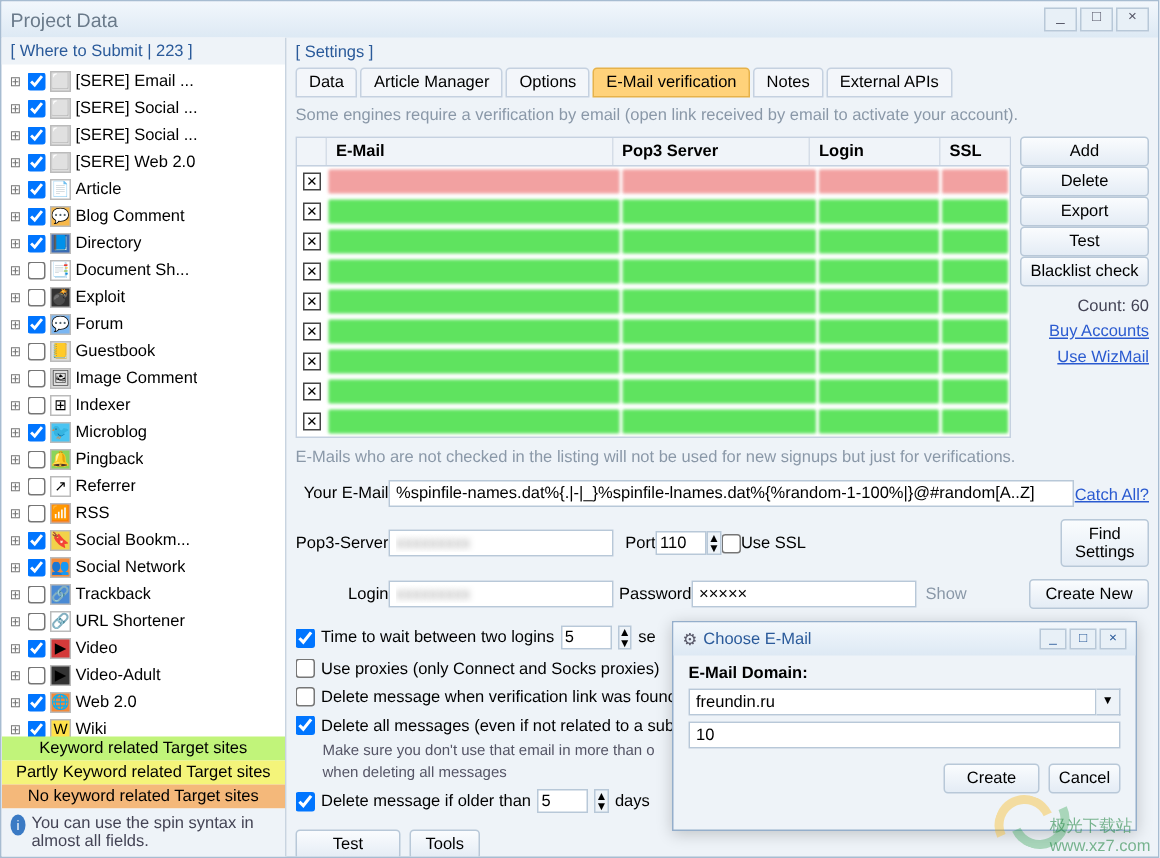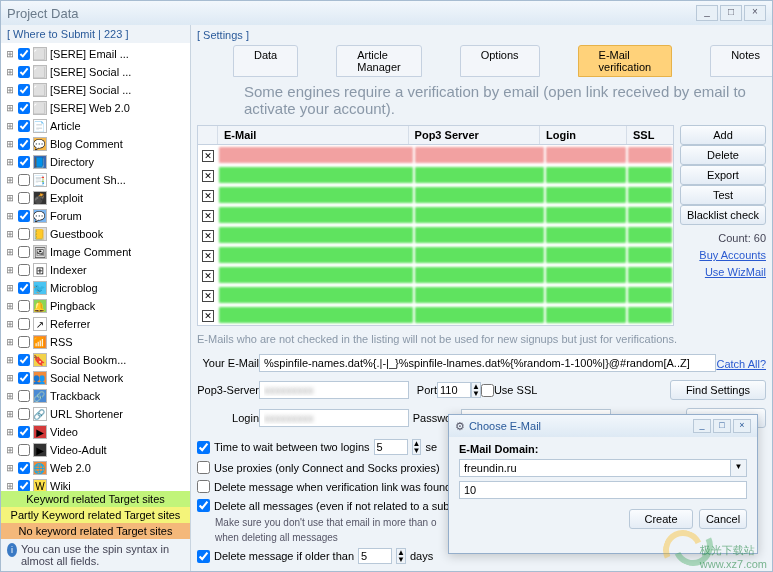--- a/index.html
+++ b/index.html
@@ -20,23 +20,23 @@
 .legend { font-size: 10px; }
 .legend div { padding: 2px 4px; text-align: center; }
 .lg1 { background: #c1f47a; }
 .lg2 { background: #f4f47a; }
 .lg3 { background: #f4b87a; }
 .tip { padding: 4px 6px; display: flex; gap: 4px; color: #445; background: #eef3f8; }
 .tip .i { width: 14px; height: 14px; border-radius: 50%; background: #3a7ac4; color: #fff; text-align: center; line-height: 14px; font-size: 9px; }
 .main { flex: 1; display: flex; flex-direction: column; padding: 4px 6px 4px 6px; gap: 4px; overflow: hidden; }
 .settings-head { color: #2a5a9a; }
 .tabs { display: flex; gap: 2px; }
-.tab { padding: 3px 20px; background: #f3f6fa; border: 1px solid #c5d1e0; border-radius: 3px 3px 0 0; margin-left: 36px; }
+.tab { padding: 3px 8px; background: #f3f6fa; border: 1px solid #c5d1e0; border-radius: 3px 3px 0 0; }
 .tab.active { background: #ffd27a; border-color: #e6b24a; }
-.hint { color: #8a98a8; font-size: 15px; padding: 2px 0 4px; margin-left: 47px; }
+.hint { color: #8a98a8; font-size: 11px; padding: 2px 0 4px; }
 .emailarea { display: flex; gap: 6px; }
 .emailtable { flex: 1; border: 1px solid #c5d1e0; background: #fff; display: flex; flex-direction: column; }
 .eth { display: flex; background: #f0f4f9; border-bottom: 1px solid #c5d1e0; }
 .eth div { padding: 3px 6px; border-right: 1px solid #d5dde8; font-weight: bold; }
 .eth .c0 { width: 20px; }
 .eth .c1 { flex: 2.4; }
 .eth .c2 { flex: 1.6; }
 .eth .c3 { flex: 1.0; }
 .eth .c4 { width: 46px; border-right: none; }
 .rows { overflow: hidden; }
@@ -439,21 +439,21 @@
       </div>
       <div class="formrow">
         <label>Pop3-Server</label>
         <input class="txt blur" style="width: 150px;" value="xxxxxxxxx">
         <span style="width:28px;text-align:right">Port</span>
         <input class="spin" value="110" style="">
         <span style="font-size:8px;line-height:7px;display:inline-block;border:1px solid #b8c8d8;">▲<br>▼</span>
         <input type="checkbox" style="">
         <span>Use SSL</span>
         <span style="flex:1"></span>
-        <span class="btn" style="width:96px">Find Settings</span>
+        <span class="btn" style="width:59px">Find Settings</span>
       </div>
       <div class="formrow">
         <label>Login</label>
         <input class="txt blur" style="width: 150px;" value="xxxxxxxxx">
         <span style="width:52px;text-align:right">Password</span>
         <input class="txt" style="width: 150px;" value="×××××">
         <span style="color:#8a98a8;padding:0 6px">Show</span>
         <span style="flex:1"></span>
         <span class="btn" style="width:80px">Create New</span>
       </div>

